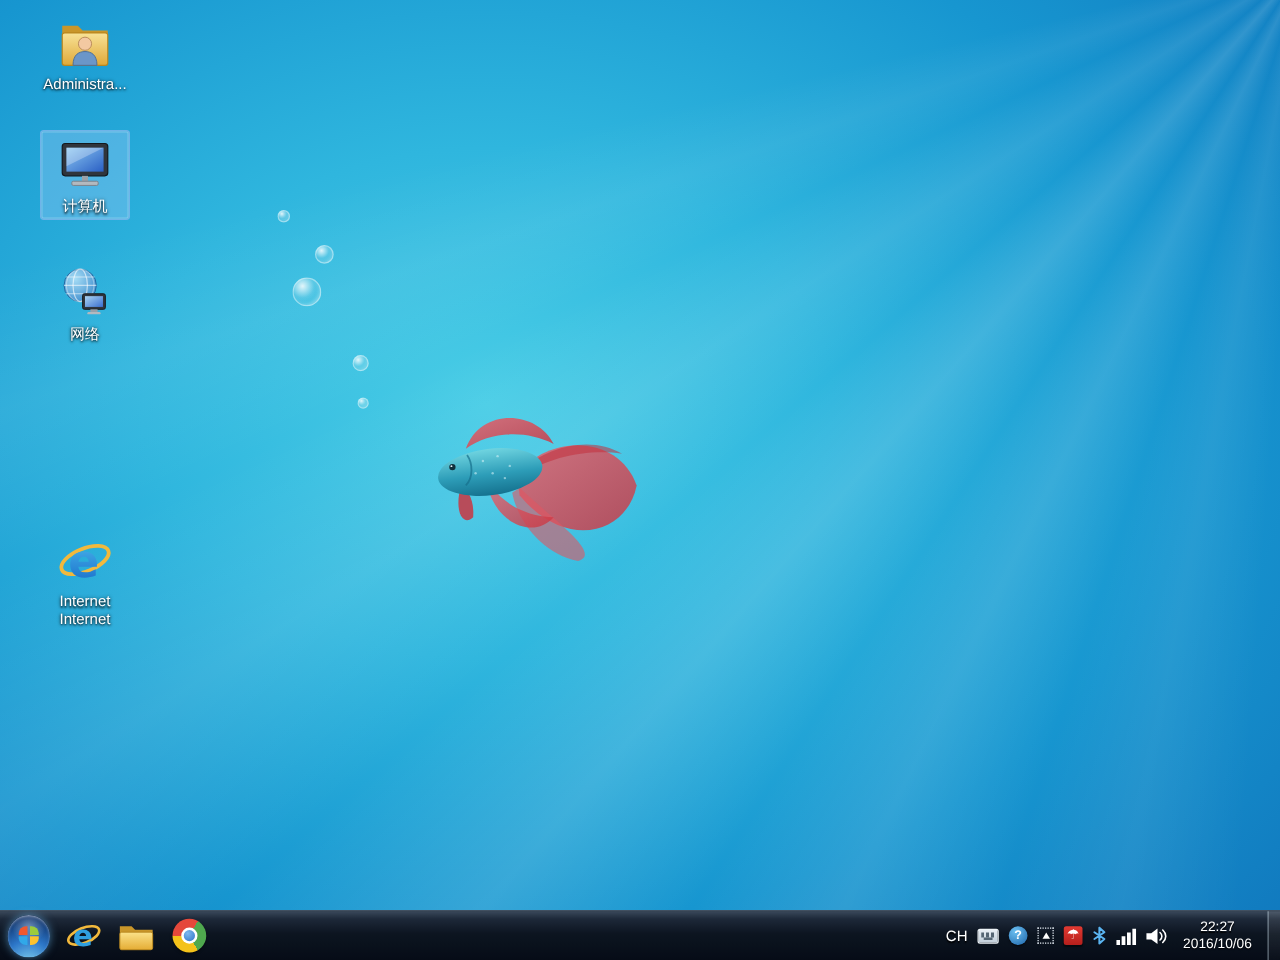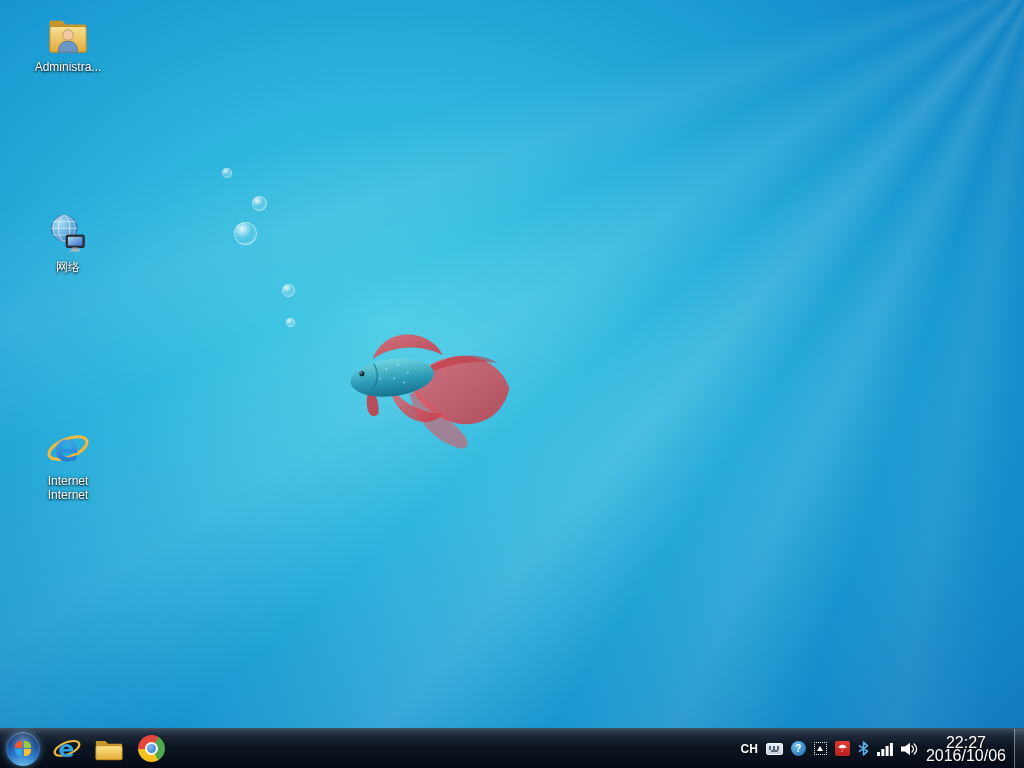--- a/index.html
+++ b/index.html
@@ -56,39 +56,39 @@
     background: conic-gradient(from 30deg, #4fa84e 0 120deg, #f4c21a 120deg 240deg, #e5483b 240deg 360deg);
     box-shadow:0 1px 2px rgba(0,0,0,.5); }
   .chrome-ball::before { content:""; position:absolute; inset:7px; background:#fff; border-radius:50%; }
   .chrome-ball::after { content:""; position:absolute; inset:9px; border-radius:50%;
     background: radial-gradient(circle at 35% 30%, #7db8f0, #2f74c8); }
 
   .tb-spacer { flex:1; }
 
   
   .tray { display:flex; align-items:center; gap:8px; color:#fff; margin-right:6px; }
-  .lang-indicator { font-size:12px; font-weight:bold; color:#fff; text-shadow:0 1px 1px #000; cursor:pointer; }
+  .lang-indicator { font-size:12px; font-weight:normal; color:#fff; text-shadow:0 1px 1px #000; cursor:pointer; }
   .kb-icon { width:17px; height:12px; border:1px solid #eef4f8; border-radius:2px; position:relative;
     background: linear-gradient(#e8eef4,#c2cfda); cursor:pointer; }
   .kb-icon::before { content:""; position:absolute; left:2px; top:2px; right:2px; height:4px;
     background-image: repeating-linear-gradient(90deg,#56667400 0, #566674 0 2px, transparent 2px 4px); }
   .kb-icon::after { content:""; position:absolute; left:4px; bottom:2px; right:4px; height:2px; background:#566674; }
   .help-icon { width:15px; height:15px; border-radius:50%; display:flex; align-items:center; justify-content:center;
     background: radial-gradient(circle at 35% 28%, #6cc0f2, #1d64a8); font-size:10px; font-weight:bold;
     color:#fff; cursor:pointer; box-shadow:0 1px 1px rgba(0,0,0,.5); }
   .hidden-icon { width:13px; height:13px; border:1px dotted #e8f0f6; display:flex; align-items:center;
     justify-content:center; cursor:pointer; }
   .hidden-icon i { width:0; height:0; border-left:3.5px solid transparent; border-right:3.5px solid transparent;
     border-bottom:5px solid #fff; }
   .avira-icon { width:15px; height:15px; background:linear-gradient(#e23a32,#b51f1c); border-radius:2px;
     display:flex; align-items:center; justify-content:center; color:#fff; font-size:11px; line-height:1;
     cursor:pointer; box-shadow:0 1px 1px rgba(0,0,0,.5); }
   .tray-svg { display:block; cursor:pointer; }
 
-  .clock { text-align:center; font-size:16px; line-height:13px; color:#fff; text-shadow:0 1px 1px #000;
+  .clock { text-align:center; font-size:11px; line-height:13px; color:#fff; text-shadow:0 1px 1px #000;
     margin:0 8px 0 2px; cursor:pointer; min-width:64px; }
   .show-desktop { width:10px; align-self:stretch; border-left:1px solid rgba(210,230,245,.45);
     background: linear-gradient(180deg, rgba(255,255,255,.10), rgba(255,255,255,.02)); cursor:pointer; }
 </style>
 </head>
 <body>
 
 <div class="desktop">
   <div class="rays"></div>
 
@@ -141,20 +141,38 @@
         </defs>
         <path d="M5,9 h13 l4,4 h21 v27 a2,2 0 0 1 -2,2 H7 a2,2 0 0 1 -2,-2 Z" fill="#c9962a"></path>
         <rect x="5" y="15" width="38" height="27" rx="2" fill="url(#foldg)" stroke="#b9871f" stroke-width="1"></rect>
         <circle cx="24" cy="24" r="5.5" fill="#f3c9a2" stroke="#b98a5a" stroke-width=".8"></circle>
         <path d="M14,42 C14,33 19,30.5 24,30.5 C29,30.5 34,33 34,42 Z" fill="#6b96c8" stroke="#4a6e99" stroke-width=".8"></path>
       </svg>
     </div>
     <div class="icon-label">Administra...</div>
   </div>
 
+  <div class="icon-cell selected" style="top:104px;">
+    <div class="icon-art">
+      <svg width="46" height="46" viewBox="0 0 48 48">
+        <defs>
+          <linearGradient id="scrg" x1="0" y1="0" x2="1" y2="1">
+            <stop offset="0" stop-color="#8cc8f2"></stop>
+              <stop offset="1" stop-color="#2a5fc4"></stop>
+          </linearGradient>
+        </defs>
+        <rect x="5" y="5" width="38" height="27" rx="2.5" fill="#30353c" stroke="#14181d" stroke-width="1"></rect>
+        <rect x="8.5" y="8.5" width="31" height="20" fill="url(#scrg)"></rect>
+        <path d="M8.5,8.5 L39.5,8.5 L8.5,24 Z" fill="rgba(255,255,255,.28)"></path>
+        <rect x="21.5" y="32" width="5" height="4.5" fill="#9aa1a9"></rect>
+        <rect x="13" y="36.5" width="22" height="3.5" rx="1.2" fill="#b3b9bf" stroke="#7a8188" stroke-width=".8"></rect>
+      </svg>
+    </div>
+    <div class="icon-label">计算机</div>
+  </div>
 
   <div class="icon-cell" style="top:206px;align-items:center;">
     <div class="icon-art">
       <svg width="46" height="46" viewBox="0 0 48 48">
         <defs>
           <radialGradient id="globeg" cx=".35" cy=".3" r=".9">
             <stop offset="0" stop-color="#a5dcf5"></stop>
               <stop offset="1" stop-color="#2f82c8"></stop>
           </radialGradient>
           <linearGradient id="miniscr" x1="0" y1="0" x2="1" y2="1">

